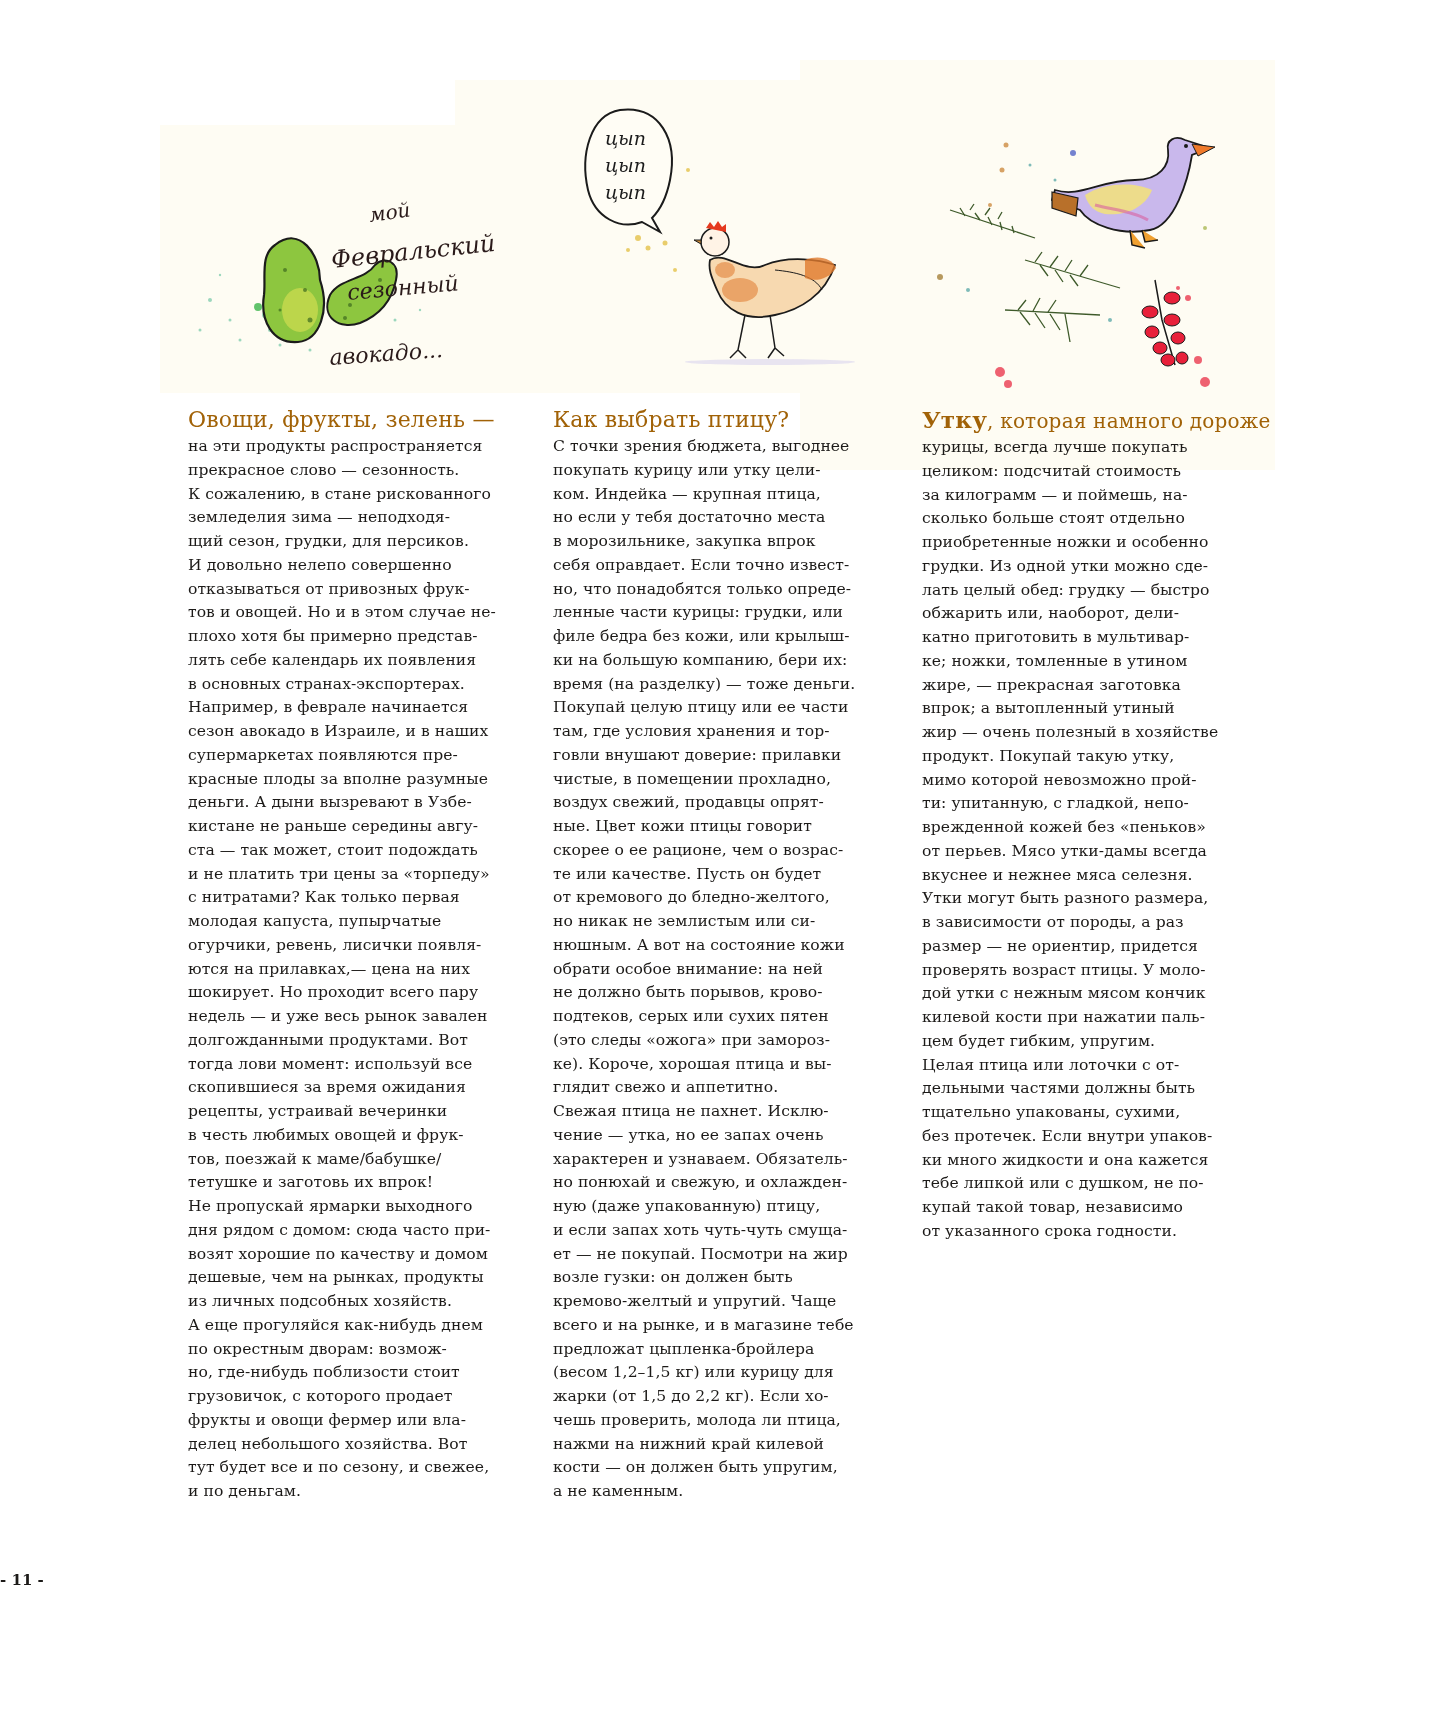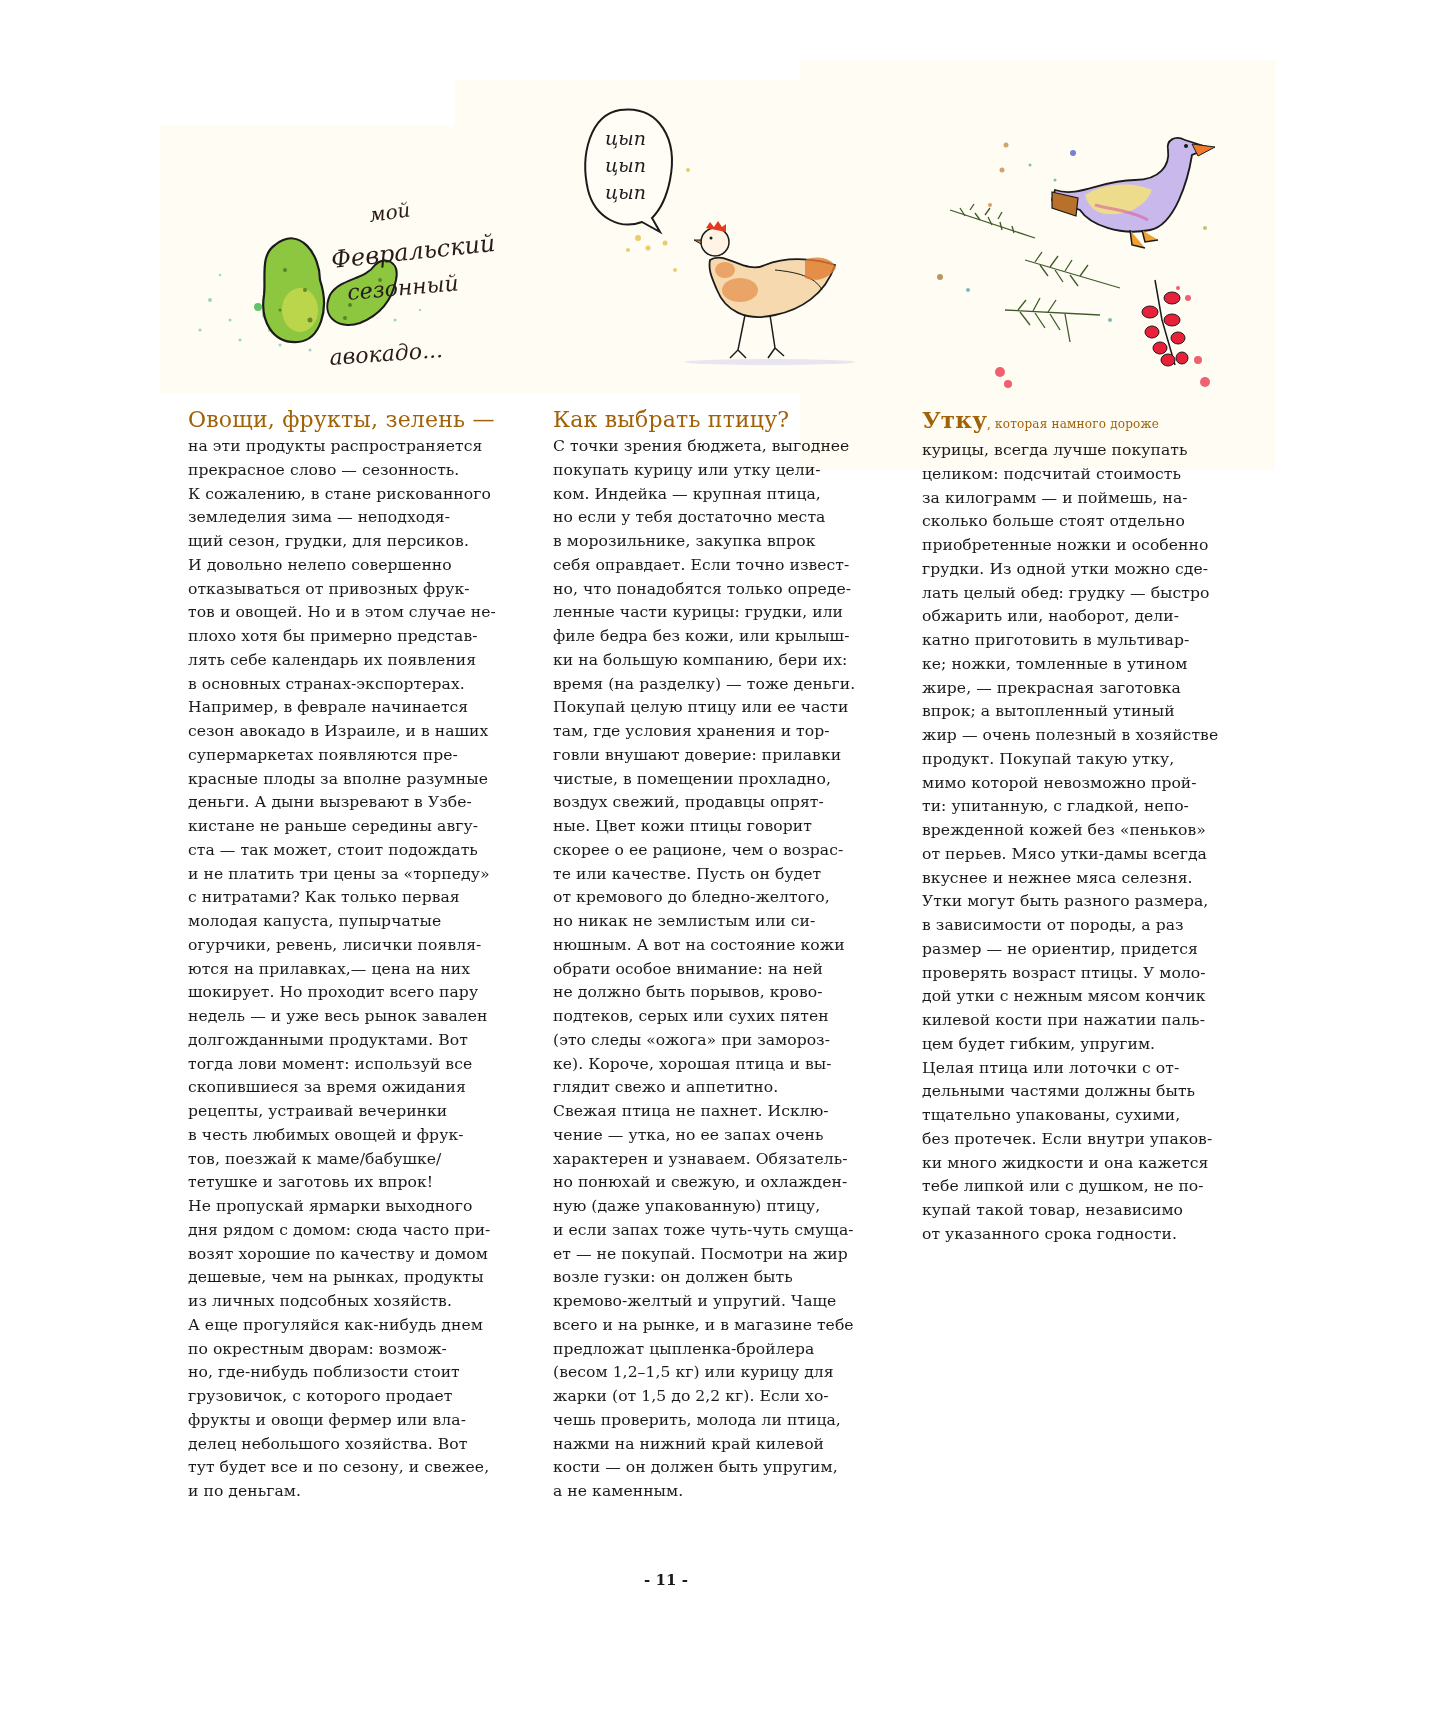--- a/index.html
+++ b/index.html
@@ -12,26 +12,26 @@
   .cream { position: absolute; background: #fefcf3; }
   .illus { position: absolute; }
   .col {
     position: absolute; top: 405px; width: 350px;
   }
   .col .heading {
     font-size: 22px; line-height: 30px; font-weight: 400; letter-spacing: 0.2px;
     color: #a16207; margin: 0; white-space: nowrap;
   }
   .col .lead-bold { font-size: 23px; font-weight: 700; }
-  .col .lead-rest { font-size: 12px; }
+  .col .lead-rest { font-size: 20px; }
   .col .line {
     font-size: 15.6px; line-height: 23.75px; white-space: nowrap; letter-spacing: 0.05px;
   }
   .page-num {
-    position: absolute; top: 1571px; left: 0; width: 1332px; text-align: center;
+    position: absolute; top: 1571px; left: 0; width: 1332px; text-align: left;
     font-size: 15px; font-weight: 700; font-family: "DejaVu Serif", serif;
   }
   svg text { font-family: "DejaVu Serif", serif; }
 </style>
 </head>
 <body>
 
 <div class="cream" style="left:160px; top:125px; width:300px; height:268px;"></div>
 <div class="cream" style="left:455px; top:80px; width:350px; height:313px;"></div>
 <div class="cream" style="left:800px; top:60px; width:475px; height:410px;"></div>
@@ -249,21 +249,21 @@
       <div class="line">не должно быть порывов, крово-</div>
       <div class="line">подтеков, серых или сухих пятен</div>
       <div class="line">(это следы «ожога» при замороз-</div>
       <div class="line">ке). Короче, хорошая птица и вы-</div>
       <div class="line">глядит свежо и аппетитно.</div>
       <div class="line">Свежая птица не пахнет. Исклю-</div>
       <div class="line">чение — утка, но ее запах очень</div>
       <div class="line">характерен и узнаваем. Обязатель-</div>
       <div class="line">но понюхай и свежую, и охлажден-</div>
       <div class="line">ную (даже упакованную) птицу,</div>
-      <div class="line">и если запах тоже чуть-чуть смуща-</div>
+      <div class="line">и если запах хоть чуть-чуть смуща-</div>
       <div class="line">ет — не покупай. Посмотри на жир</div>
       <div class="line">возле гузки: он должен быть</div>
       <div class="line">кремово-желтый и упругий. Чаще</div>
       <div class="line">всего и на рынке, и в магазине тебе</div>
       <div class="line">предложат цыпленка-бройлера</div>
       <div class="line">(весом 1,2–1,5 кг) или курицу для</div>
       <div class="line">жарки (от 1,5 до 2,2 кг). Если хо-</div>
       <div class="line">чешь проверить, молода ли птица,</div>
       <div class="line">нажми на нижний край килевой</div>
       <div class="line">кости — он должен быть упругим,</div>

